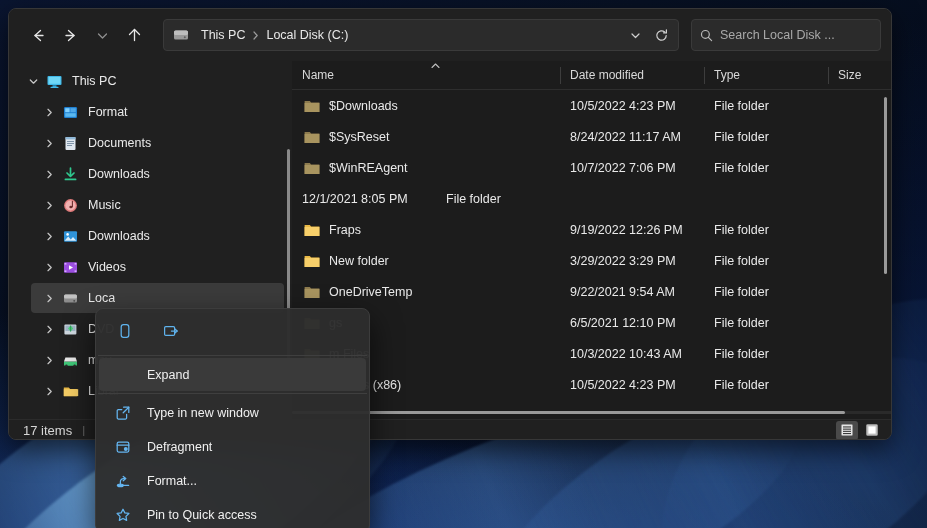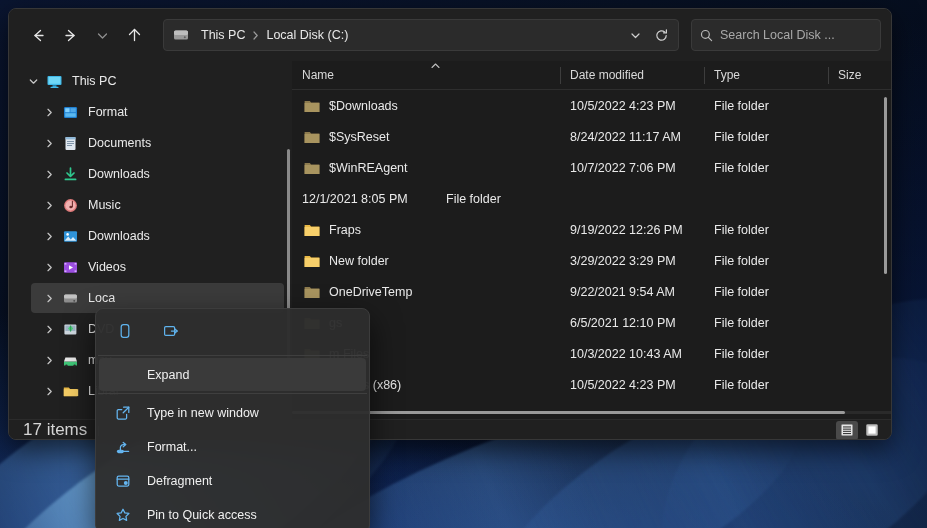--- a/index.html
+++ b/index.html
@@ -197,21 +197,21 @@
   }
 
   
   #statusbar {
     height: 21px;
     background: #202020;
     display: flex; align-items: center;
     padding: 0 8px 0 14px;
     border-top: 1px solid #2b2b2b;
   }
-  #status-text { color: #d6d6d6; font-size: 17px; }
+  #status-text { color: #d6d6d6; font-size: 13px; }
   #status-sep { color: #6d6d6d; font-size: 11.5px; margin-left: 10px; }
   .status-spacer { flex: 1 1 auto; }
   .viewbtn {
     width: 22px; height: 19px;
     display: flex; align-items: center; justify-content: center;
     border-radius: 3px; margin-left: 3px;
   }
   .viewbtn.active { background: #4a4a4a; }
 
   
@@ -732,42 +732,42 @@
           <path d="M8.6 2.2h5.2v5.2"></path>
           <path d="M13.8 2.2L8.2 7.8"></path>
           <path d="M11.6 9.4v3.4a1.2 1.2 0 0 1-1.2 1.2H3.4a1.2 1.2 0 0 1-1.2-1.2V5.8a1.2 1.2 0 0 1 1.2-1.2h3.4"></path>
         </svg>
     </span>
     <span class="ctx-label">Type in new window</span>
   </div>
 
   <div class="ctx-item">
     <span class="ctx-icon">
+      <svg width="16" height="16" viewBox="0 0 16 16" fill="none" stroke="currentColor" stroke-width="1.25" stroke-linejoin="round">
+          <rect x="2.2" y="3" width="11.6" height="10" rx="1.5"></rect>
+          <path d="M2.2 6.2h11.6" stroke-linecap="round"></path>
+          <circle cx="10.8" cy="10" r="2" fill="currentColor" stroke="none"></circle>
+        </svg>
+    </span>
+    <span class="ctx-label">Defragment</span>
+  </div>
+
+  <div class="ctx-item">
+    <span class="ctx-icon">
       <svg width="16" height="16" viewBox="0 0 16 16" fill="none" stroke="currentColor" stroke-width="1.25" stroke-linecap="round" stroke-linejoin="round">
           <path d="M2.4 12.4h11.2"></path>
           <path d="M5.4 12.4V8.6a3 3 0 0 1 3-3h1.4"></path>
           <path d="M8.2 3.4l2.6 2.2-2.6 2.2"></path>
           <ellipse cx="5.4" cy="12.4" rx="2.8" ry="1.3"></ellipse>
         </svg>
     </span>
     <span class="ctx-label">Format...</span>
   </div>
 
   <div class="ctx-item">
     <span class="ctx-icon">
       <svg width="16" height="16" viewBox="0 0 16 16" fill="none" stroke="currentColor" stroke-width="1.25" stroke-linejoin="round">
-          <rect x="2.2" y="3" width="11.6" height="10" rx="1.5"></rect>
-          <path d="M2.2 6.2h11.6" stroke-linecap="round"></path>
-          <circle cx="10.8" cy="10" r="2" fill="currentColor" stroke="none"></circle>
-        </svg>
-    </span>
-    <span class="ctx-label">Defragment</span>
-  </div>
-
-  <div class="ctx-item">
-    <span class="ctx-icon">
-      <svg width="16" height="16" viewBox="0 0 16 16" fill="none" stroke="currentColor" stroke-width="1.25" stroke-linejoin="round">
           <path d="M8 2.2l1.82 3.69 4.07.6-2.95 2.87.7 4.06L8 11.5l-3.64 1.92.7-4.06L2.11 6.49l4.07-.6z"></path>
         </svg>
     </span>
     <span class="ctx-label">Pin to Quick access</span>
   </div>
 </div>
 
 </body></html>

